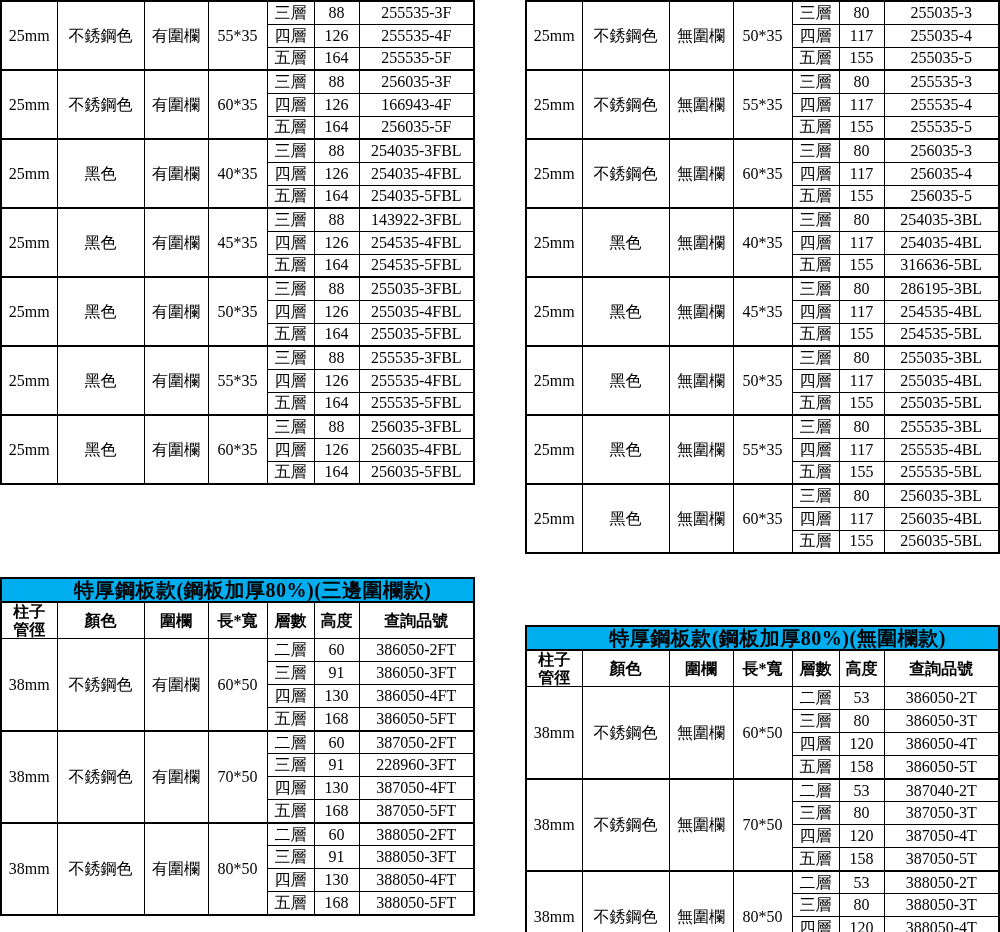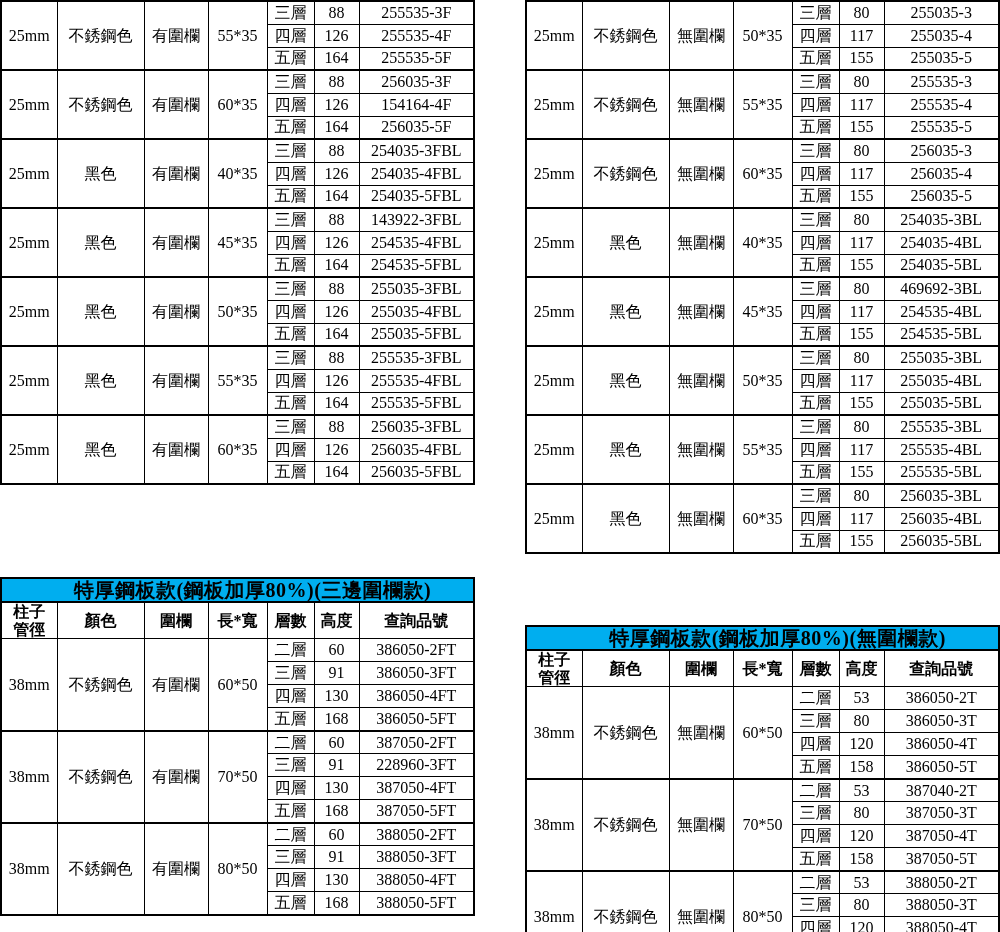--- a/index.html
+++ b/index.html
@@ -81,21 +81,21 @@
             <td rowspan="3">不銹鋼色</td>
             <td rowspan="3">有圍欄</td>
             <td rowspan="3">60*35</td>
             <td>三層</td>
             <td>88</td>
             <td class="code-cell">256035-3F</td>
           </tr>
           <tr>
             <td>四層</td>
             <td>126</td>
-            <td class="code-cell">154164-4F</td>
+            <td class="code-cell">166943-4F</td>
           </tr>
           <tr>
             <td>五層</td>
             <td>164</td>
             <td class="code-cell">256035-5F</td>
           </tr>
           <tr class="gs">
             <td rowspan="3">25mm</td>
             <td rowspan="3">黑色</td>
             <td rowspan="3">有圍欄</td>
@@ -272,30 +272,30 @@
             <td class="code-cell">254035-3BL</td>
           </tr>
           <tr>
             <td>四層</td>
             <td>117</td>
             <td class="code-cell">254035-4BL</td>
           </tr>
           <tr>
             <td>五層</td>
             <td>155</td>
-            <td class="code-cell">254035-5BL</td>
+            <td class="code-cell">316636-5BL</td>
           </tr>
           <tr class="gs">
             <td rowspan="3">25mm</td>
             <td rowspan="3">黑色</td>
             <td rowspan="3">無圍欄</td>
             <td rowspan="3">45*35</td>
             <td>三層</td>
             <td>80</td>
-            <td class="code-cell">469692-3BL</td>
+            <td class="code-cell">286195-3BL</td>
           </tr>
           <tr>
             <td>四層</td>
             <td>117</td>
             <td class="code-cell">254535-4BL</td>
           </tr>
           <tr>
             <td>五層</td>
             <td>155</td>
             <td class="code-cell">254535-5BL</td>

